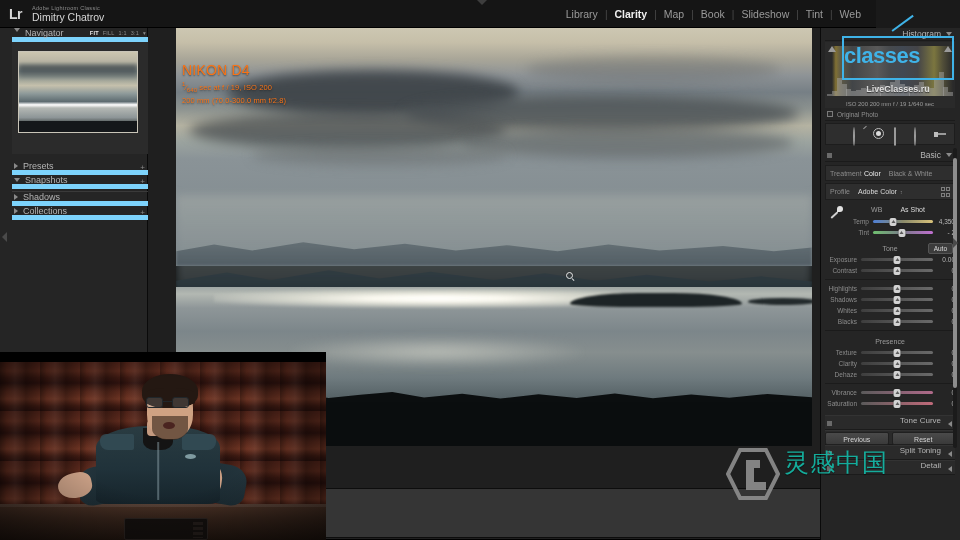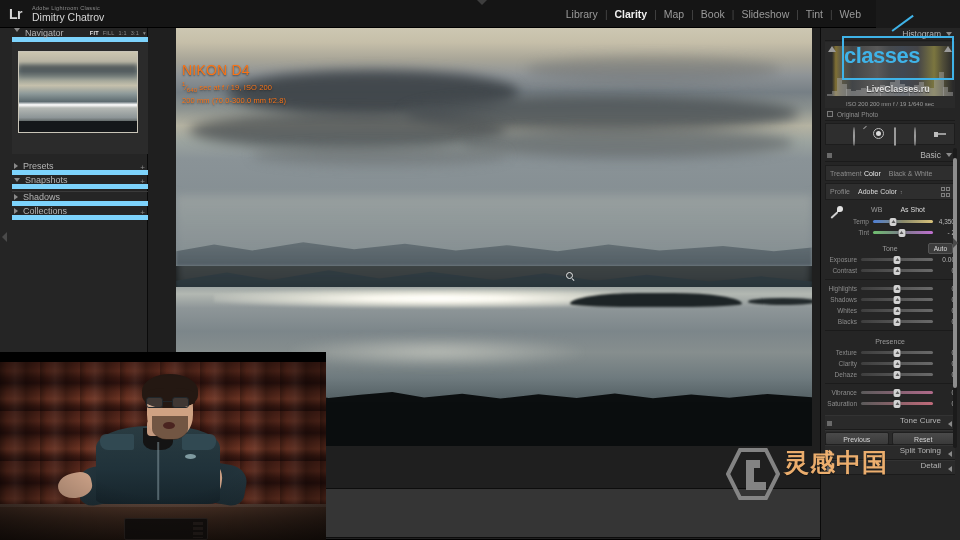--- a/index.html
+++ b/index.html
@@ -661,21 +661,21 @@
   .lg-wm {
     position: absolute; left: 726px; top: 446px;
     width: 230px; height: 60px; pointer-events: none;
     opacity: .92;
   }
   .lg-hex {
     position: absolute; left: 0; top: 2px; width: 54px; height: 52px;
   }
   .lg-cn {
     position: absolute; left: 58px; top: 2px;
-    font-size: 25px; font-weight: bold; color: #fdba74;
+    font-size: 25px; font-weight: normal; color: #14b8a6;
     letter-spacing: 1px; line-height: 28px;
     text-shadow: 0 1px 1px rgba(0,0,0,.5);
     text-align: right;
   }
   .lg-en {
     position: absolute; left: 58px; top: 32px;
     font-size: 18px; font-weight: bold; color: #d8d8d8;
     font-style: italic; line-height: 20px;
   }
   .lg-en .dom { font-weight: normal; font-style: normal; font-size: 15px; color: #c4c4c4; }

